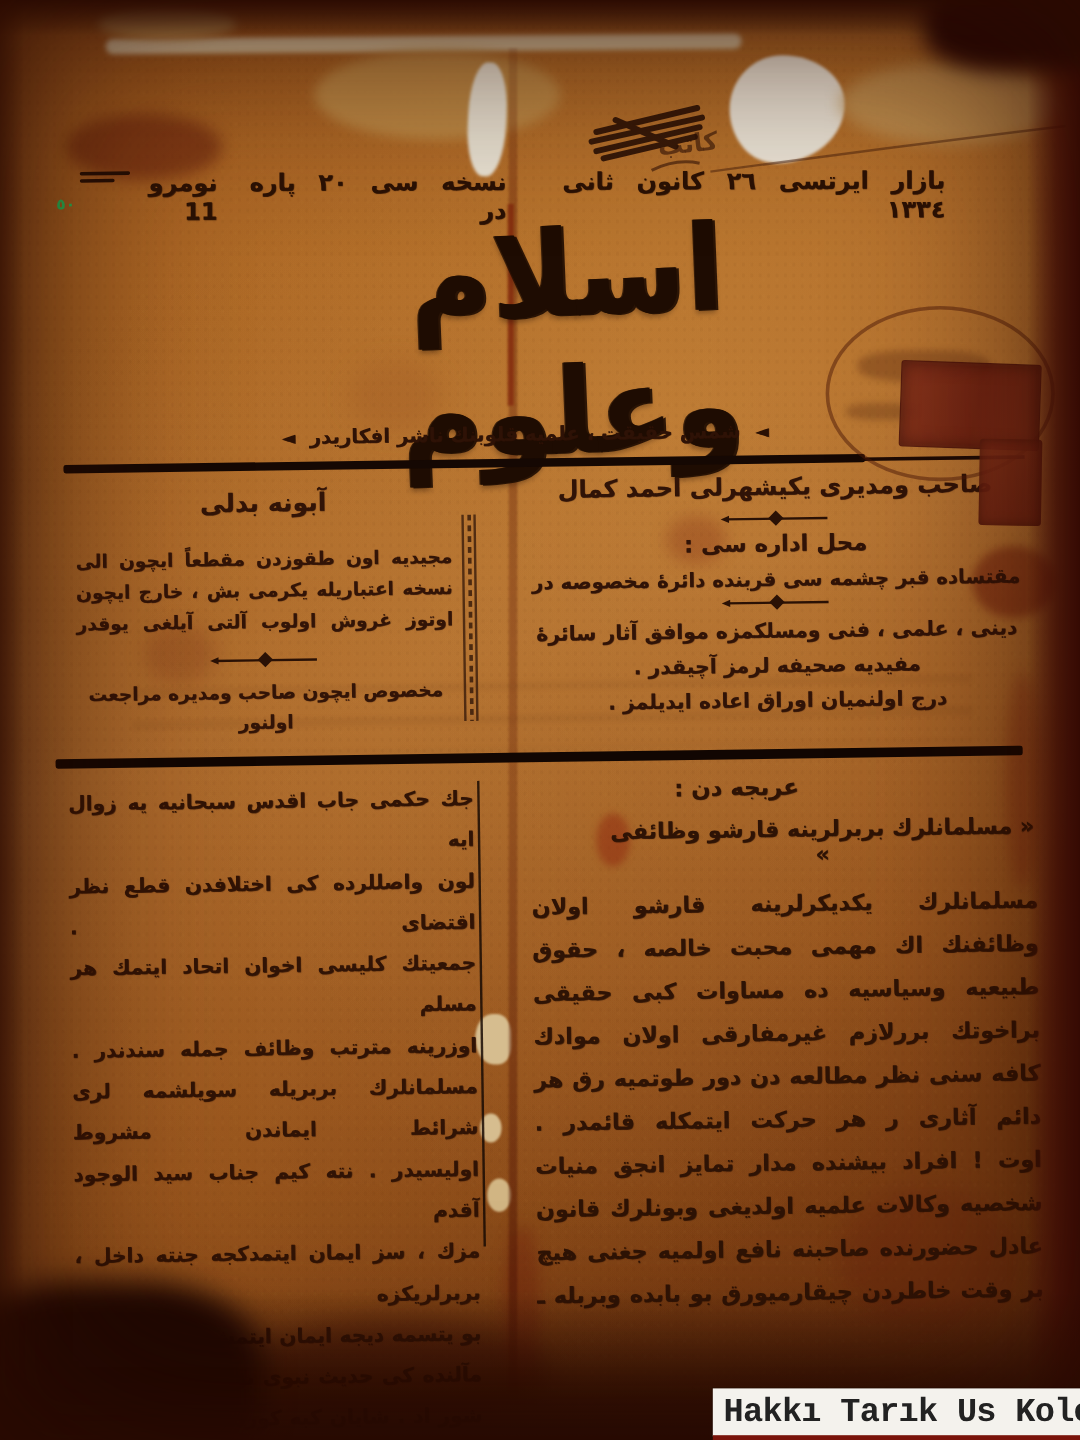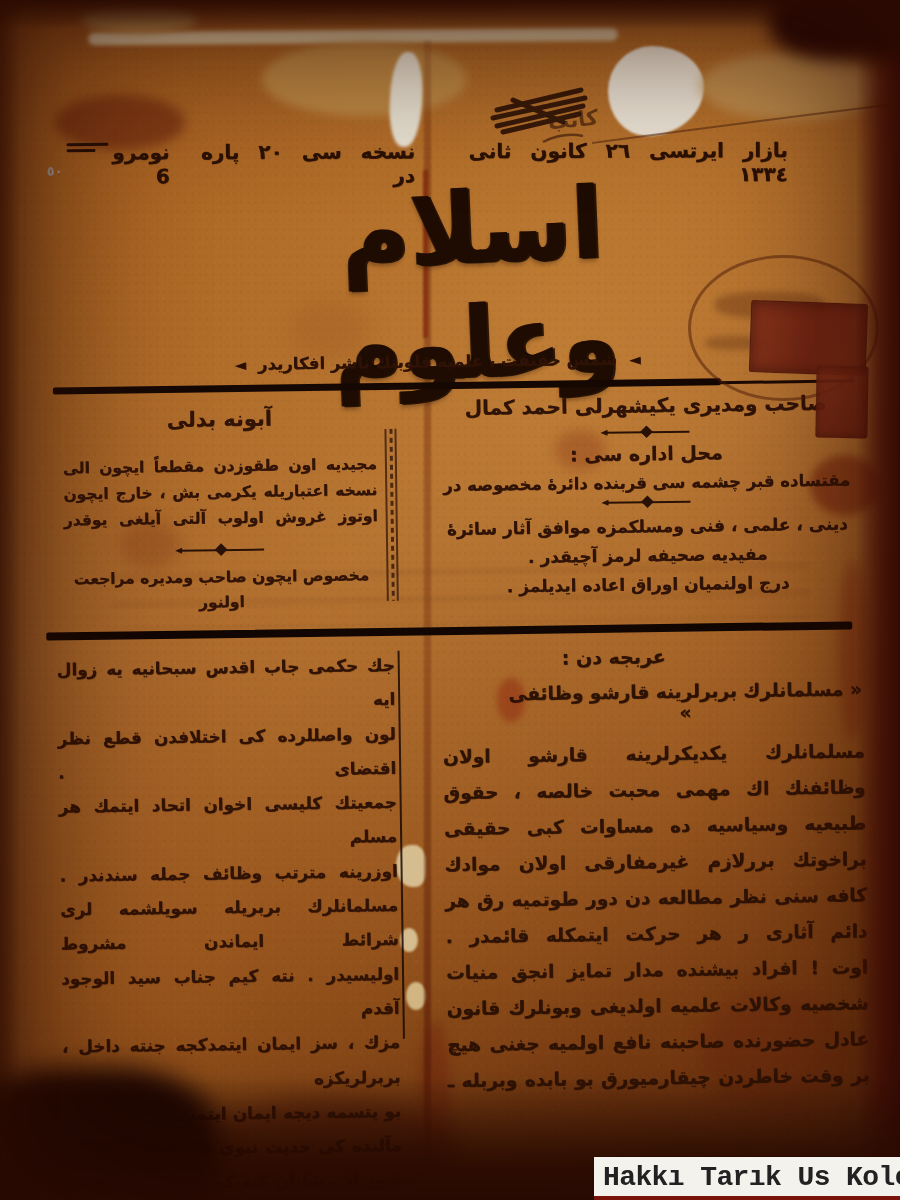--- a/index.html
+++ b/index.html
@@ -22,21 +22,21 @@
   
   .blob{position:absolute;border-radius:50%;pointer-events:none;}
   
   .print{position:absolute;inset:0;transform:rotate(-0.8deg);transform-origin:50% 45%;
          color:#2f1406;}
   .rtl{direction:rtl;unicode-bidi:plaintext;}
   .hdr{position:absolute;top:139px;left:88px;width:705px;display:flex;flex-direction:row-reverse;
        justify-content:space-between;align-items:baseline;font-size:20px;font-weight:700;
        color:#2a1104;text-shadow:.5px .5px .7px rgba(42,17,4,.85);transform:rotate(.6deg);}
   .hdr span{word-spacing:12px;}
-  .edge-mark{position:absolute;top:158px;left:52px;font-size:13px;font-weight:700;color:#a3a3a3;}
+  .edge-mark{position:absolute;top:158px;left:52px;font-size:13px;font-weight:700;color:#22c55e;}
   .dashes{position:absolute;top:138px;left:72px;width:42px;}
   .dashes i{display:block;height:3px;background:#230e04;margin-bottom:3px;border-radius:2px;}
   .dashes i:last-child{width:70%;}
   .title{position:absolute;top:178px;left:248px;width:460px;text-align:center;
          font-size:93px;font-weight:700;color:#1e0c02;letter-spacing:-3px;
          transform:rotate(-1.5deg) scaleY(1.06);
          text-shadow:2px 1px 0 rgba(30,12,2,.9),-1px 0 0 rgba(30,12,2,.8),0 3px 4px rgba(30,12,2,.35);}
   .motto{position:absolute;top:352px;left:178px;width:524px;display:flex;flex-direction:row-reverse;
          align-items:center;justify-content:center;gap:12px;font-size:16.5px;font-weight:700;
          color:#2e1206;text-shadow:.4px .4px .5px rgba(46,18,6,.8);}
@@ -154,21 +154,21 @@
 
   <div class="print">
 
     <div class="dashes">
         <i></i>
         <i></i>
       </div>
     <div class="edge-mark rtl">٥٠</div>
 
     <div class="hdr rtl">
-      <span>نومرو 6</span>
+      <span>نومرو 11</span>
       <span>نسخه سی ٢٠ پاره در</span>
       <span>بازار ایرتسی ٢٦ كانون ثانی ١٣٣٤</span>
     </div>
 
     <div class="title rtl">اسلام وعلوم</div>
 
     <div class="motto">
       <span class="arr">◄</span>
       <span class="rtl">شمس حقیقت ، علمیه قلوبنك ناشر افكاریدر</span>
       <span class="arr">◄</span>

